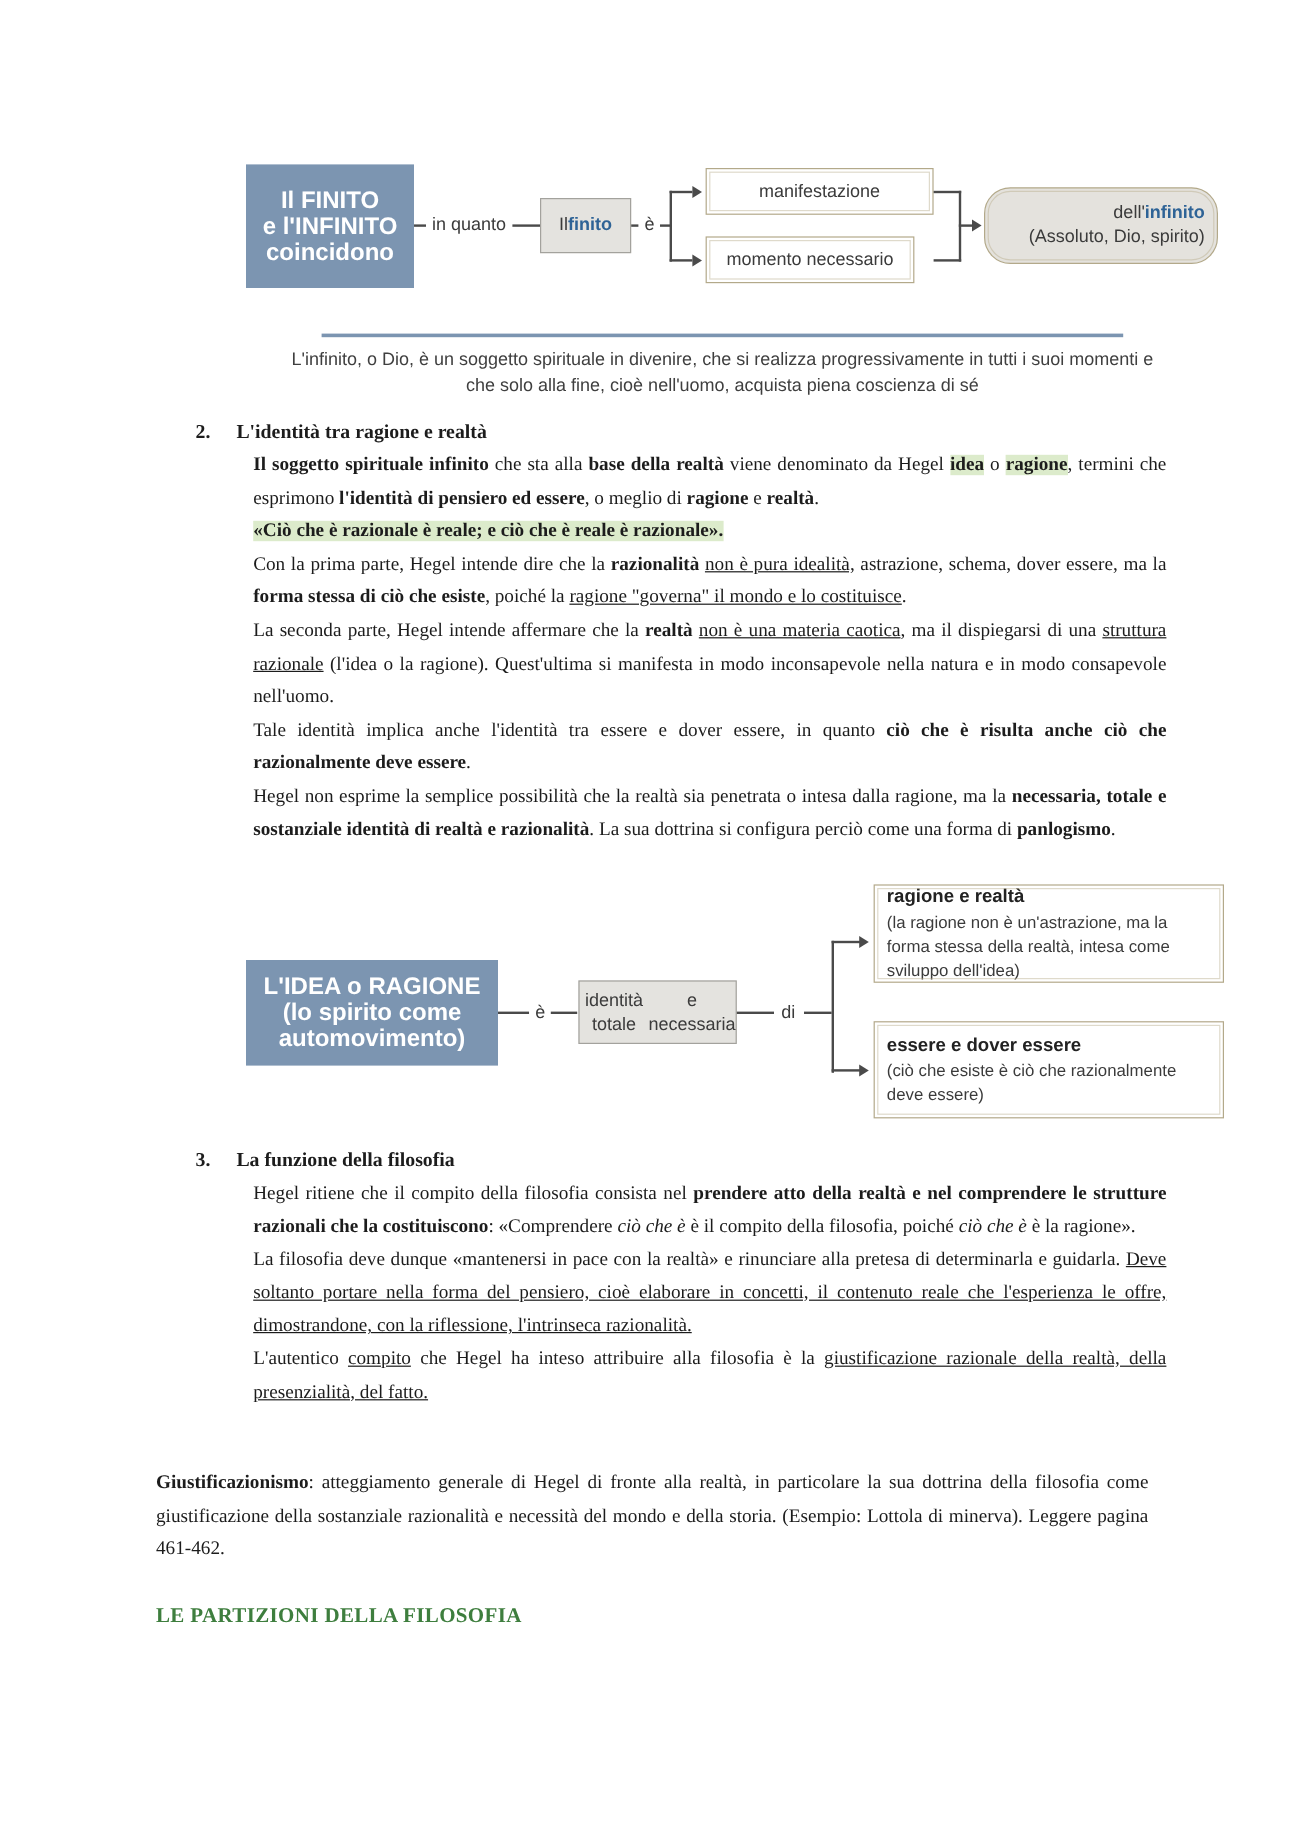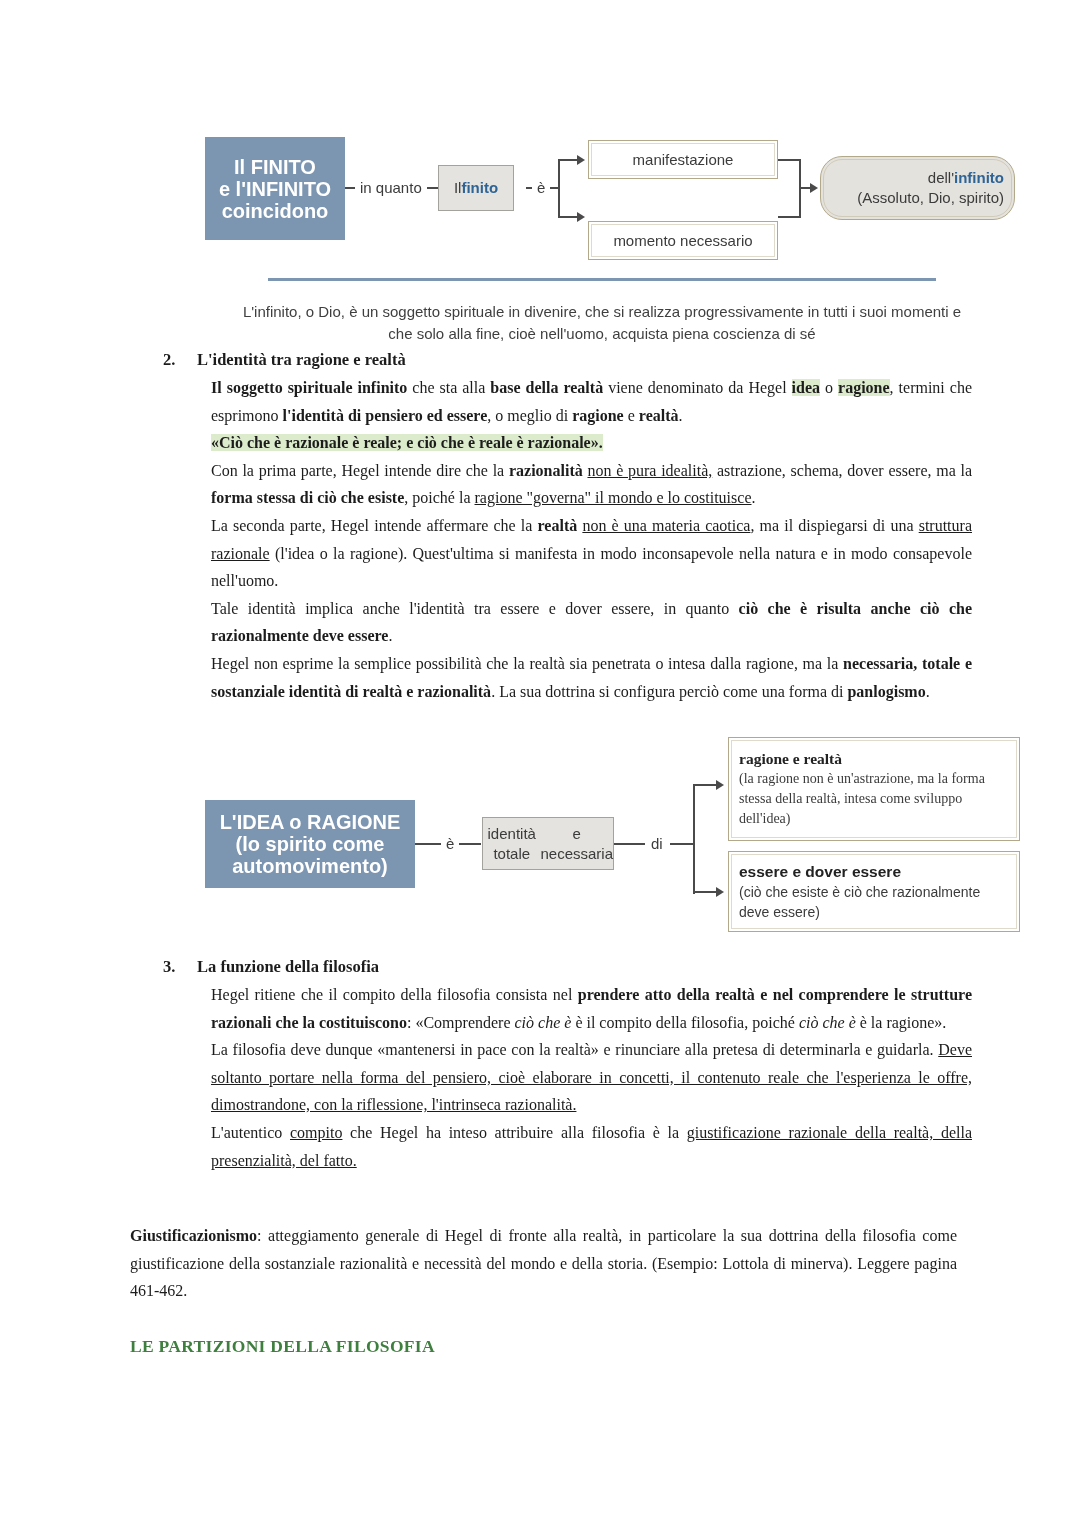--- a/index.html
+++ b/index.html
@@ -73,73 +73,73 @@
   <div class="abs" style="left:0;top:130px;width:1080px;height:135px;">
     <div class="abs bluebox" style="left:205px;top:7px;width:140px;height:103px;">
       <div>Il FINITO</div>
       <div>e l'INFINITO</div>
       <div>coincidono</div>
     </div>
 
     <div class="abs line" style="left:345px;top:57px;width:105px;height:2px;"></div>
     <div class="abs connlabel" style="left:355px;top:47px;">in quanto</div>
 
-    <div class="abs graybox" style="left:438px;top:35px;width:76px;height:46px;flex-direction:row;">
+    <div class="abs graybox" style="left:450px;top:35px;width:76px;height:46px;flex-direction:row;">
         <span>Il </span>
         <span class="b" style="color: rgb(46, 99, 150);">finito</span>
       </div>
 
     <div class="abs line" style="left:526px;top:57px;width:10px;height:2px;"></div>
     <div class="abs connlabel" style="left:532px;top:47px;">è</div>
     <div class="abs line" style="left:550px;top:57px;width:9px;height:2px;"></div>
     <div class="abs line" style="left:558px;top:29px;width:2px;height:59px;"></div>
     <div class="abs line" style="left:558px;top:29px;width:19px;height:2px;"></div>
     <div class="abs arrow-r" style="left:577px;top:25px;"></div>
     <div class="abs line" style="left:558px;top:86px;width:19px;height:2px;"></div>
     <div class="abs arrow-r" style="left:577px;top:82px;"></div>
 
     <div class="abs tanbox" style="left:588px;top:10px;width:190px;height:39px;">
       <div>manifestazione</div>
     </div>
-    <div class="abs tanbox" style="left:588px;top:67px;width:190px;height:39px;margin-top:24px;">
+    <div class="abs tanbox" style="left:588px;top:67px;width:174px;height:39px;">
       <div>momento necessario</div>
     </div>
 
     <div class="abs line" style="left:778px;top:29px;width:23px;height:2px;"></div>
     <div class="abs line" style="left:778px;top:86px;width:23px;height:2px;"></div>
     <div class="abs line" style="left:799px;top:29px;width:2px;height:59px;"></div>
     <div class="abs line" style="left:799px;top:57px;width:13px;height:2px;"></div>
     <div class="abs arrow-r" style="left:810px;top:53px;"></div>
 
     <div class="abs tanbox graybg" style="left:820px;top:26px;width:195px;height:64px;">
       <div><span>dell'</span><span class="b" style="color: rgb(46, 99, 150);">infinito</span></div>
       <div>(Assoluto, Dio, spirito)</div>
     </div>
   </div>
 
   <div class="abs rule" style="left:268px;top:278px;width:668px;height:3px;"></div>
-  <div class="abs caption" style="left:240px;top:289px;width:724px;margin-top:12px;">L'infinito, o Dio, è un soggetto spirituale in divenire, che si realizza progressivamente in tutti i suoi momenti e che solo alla fine, cioè nell'uomo, acquista piena coscienza di sé</div>
+  <div class="abs caption" style="left:240px;top:289px;width:724px;">L'infinito, o Dio, è un soggetto spirituale in divenire, che si realizza progressivamente in tutti i suoi momenti e che solo alla fine, cioè nell'uomo, acquista piena coscienza di sé</div>
 
   <div class="section" style="top:346px;">
     <div class="sec-head">
       <span class="sec-num">2.</span>
       <span>L'identità tra ragione e realtà</span>
     </div>
     <div class="sec-body">
       <p class="para"><span class="b">Il soggetto spirituale infinito</span><span> che sta alla </span><span class="b">base della realtà</span><span> viene denominato da Hegel </span><span class="b hl">idea</span><span> o </span><span class="b hl">ragione</span><span>, termini che esprimono </span><span class="b">l'identità di pensiero ed essere</span><span>, o meglio di </span><span class="b">ragione</span><span> e </span><span class="b">realtà</span><span>.</span></p>
       <p class="para"><span class="b hl">«Ciò che è razionale è reale; e ciò che è reale è razionale».</span></p>
       <p class="para"><span>Con la prima parte, Hegel intende dire che la </span><span class="b">razionalità</span><span> </span><span class="u">non è pura idealità,</span><span> astrazione, schema, dover essere, ma la </span><span class="b">forma stessa di ciò che esiste</span><span>, poiché la </span><span class="u">ragione "governa" il mondo e lo costituisce</span><span>.</span></p>
       <p class="para"><span>La seconda parte, Hegel intende affermare che la </span><span class="b">realtà</span><span> </span><span class="u">non è una materia caotica</span><span>, ma il dispiegarsi di una </span><span class="u">struttura razionale</span><span> (l'idea o la ragione). Quest'ultima si manifesta in modo inconsapevole nella natura e in modo consapevole nell'uomo.</span></p>
       <p class="para"><span>Tale identità implica anche l'identità tra essere e dover essere, in quanto </span><span class="b">ciò che è risulta anche ciò che razionalmente deve essere</span><span>.</span></p>
       <p class="para"><span>Hegel non esprime la semplice possibilità che la realtà sia penetrata o intesa dalla ragione, ma la </span><span class="b">necessaria, totale e sostanziale identità di realtà e razionalità</span><span>. La sua dottrina si configura perciò come una forma di </span><span class="b">panlogismo</span><span>.</span></p>
     </div>
   </div>
 
   <div class="abs" style="left:0;top:737px;width:1080px;height:200px;">
-    <div class="abs tanbox infobox" style="left:728px;top:0;width:292px;height:104px;font-family:Liberation Serif, serif;">
+    <div class="abs tanbox infobox" style="left:728px;top:0;width:292px;height:82px;">
       <div class="title">ragione e realtà</div>
       <div class="body">(la ragione non è un'astrazione, ma la forma stessa della realtà, intesa come sviluppo dell'idea)</div>
     </div>
     <div class="abs tanbox infobox" style="left:728px;top:114px;width:292px;height:81px;">
       <div class="title">essere e dover essere</div>
       <div class="body">(ciò che esiste è ciò che razionalmente deve essere)</div>
     </div>
 
     <div class="abs bluebox" style="left:205px;top:63px;width:210px;height:88px;">
       <div>L'IDEA o RAGIONE</div>

